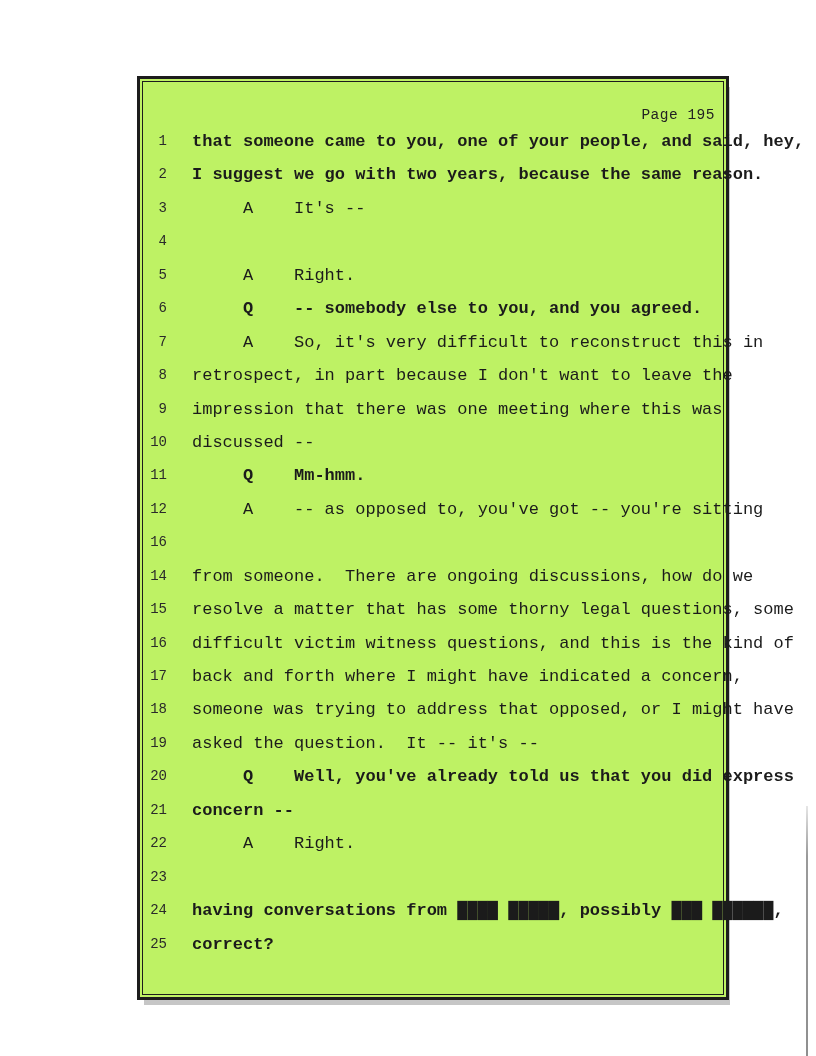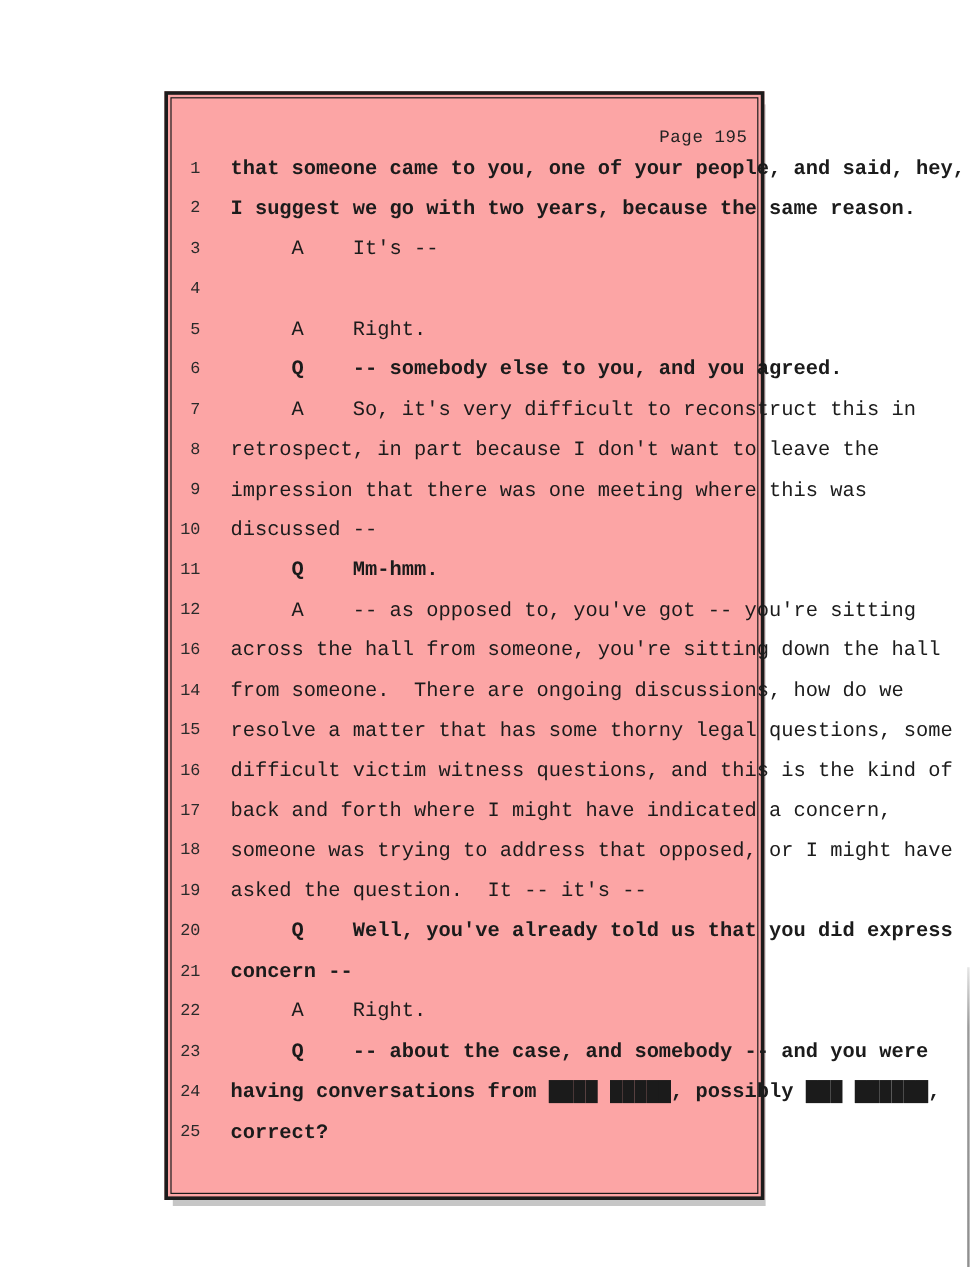--- a/index.html
+++ b/index.html
@@ -14,25 +14,25 @@
     overflow: hidden;
     font-family: "Liberation Mono", "DejaVu Sans Mono", monospace;
     color: #1f1f1f;
   }
 
   
   .frame-outer {
     position: absolute;
     left: 137px;
     top: 76px;
-    width: 500px;
+    width: 592px;
     height: 924px;
     box-sizing: border-box;
     border: 3px solid #1c1c1c;
-    background: #fca5a5;
+    background: #bef264;
     box-shadow: 4px 8px 0 -3px #c6c6c6;
   }
   .frame-inner {
     position: absolute;
     inset: 2px;
     border: 1px solid #1c1c1c;
   }
   .content {
     position: absolute;
     inset: 0;
@@ -148,21 +148,20 @@
     <span class="txt">     Q    Mm-hmm.</span>
   </div>
 
   <div class="line">
     <span class="num">12</span>
     <span class="txt">     A    -- as opposed to, you've got -- you're sitting</span>
   </div>
 
   <div class="line">
     <span class="num">16</span>
-    <span class="txt">across the hall from someone, you're sitting down the hall</span>
   </div>
 
   <div class="line">
     <span class="num">14</span>
     <span class="txt">from someone.  There are ongoing discussions, how do we</span>
   </div>
 
   <div class="line">
     <span class="num">15</span>
     <span class="txt">resolve a matter that has some thorny legal questions, some</span>
@@ -198,21 +197,20 @@
     <span class="txt">concern --</span>
   </div>
 
   <div class="line">
     <span class="num">22</span>
     <span class="txt">     A    Right.</span>
   </div>
 
   <div class="line bold">
     <span class="num">23</span>
-    <span class="txt">     Q    -- about the case, and somebody -- and you were</span>
   </div>
 
   <div class="line bold">
     <span class="num">24</span>
     <span class="txt">having conversations from ████ █████, possibly ███ ██████,</span>
   </div>
 
   <div class="line bold">
     <span class="num">25</span>
     <span class="txt">correct?</span>

